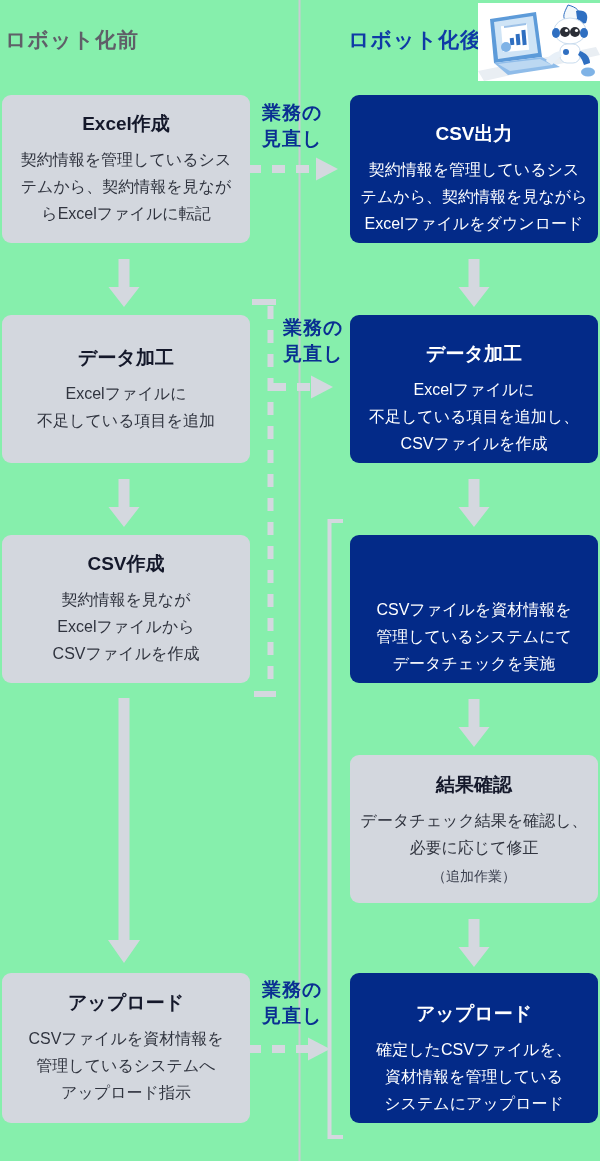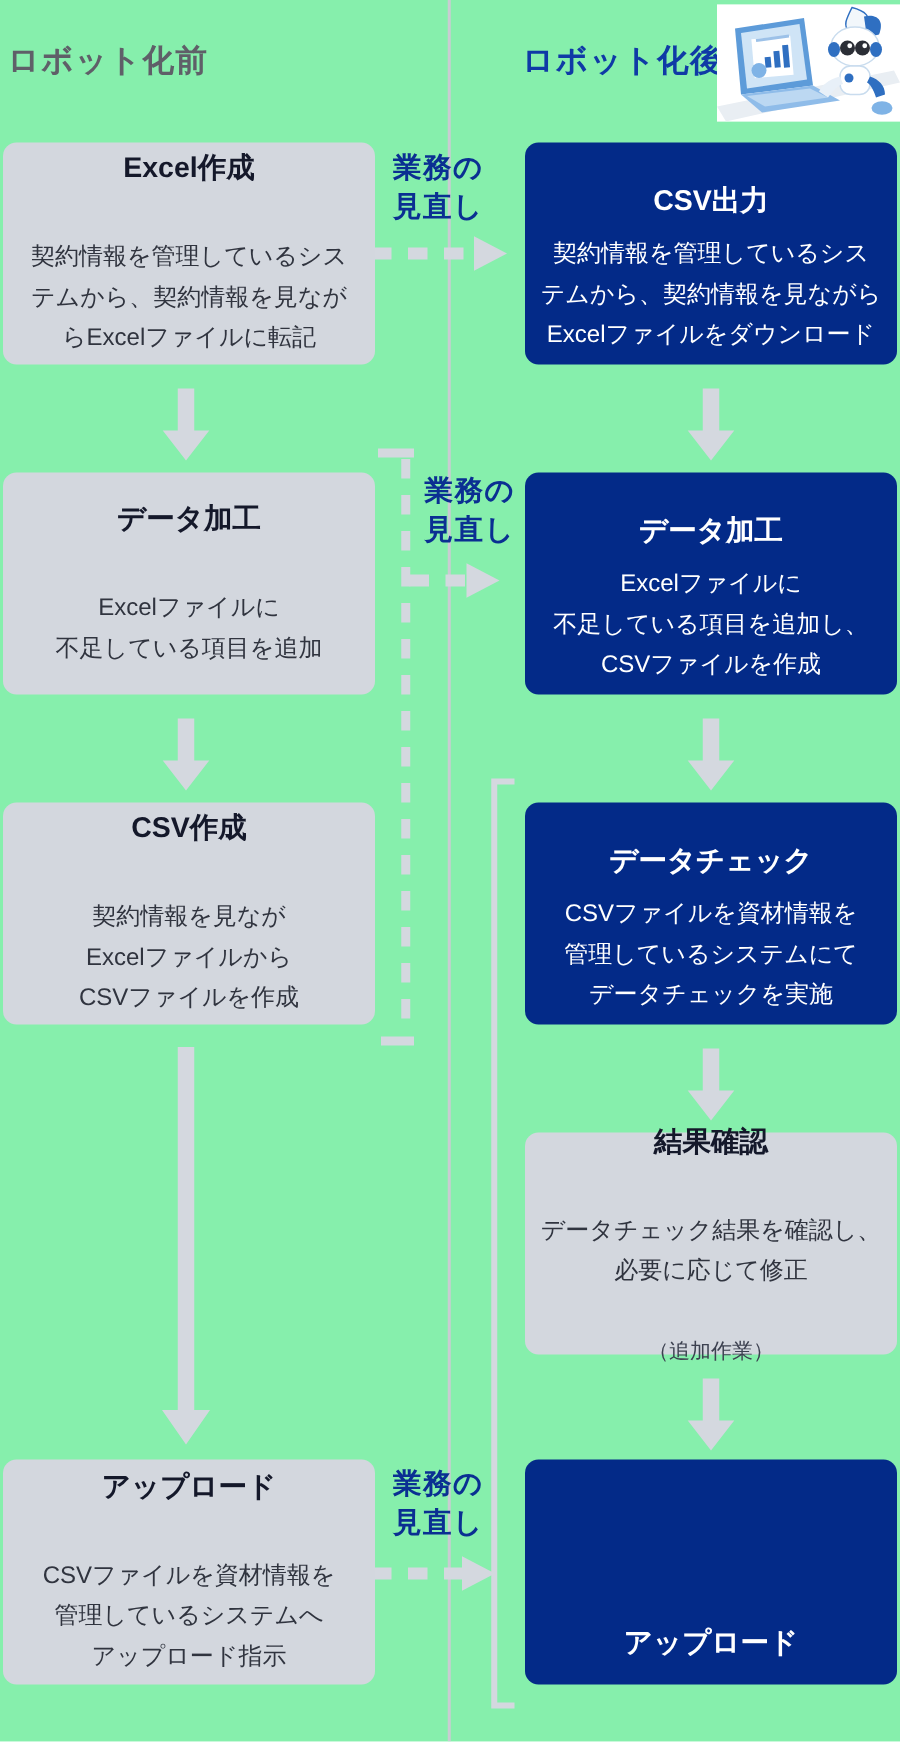--- a/index.html
+++ b/index.html
@@ -35,21 +35,21 @@
   .robot{position:absolute;left:478px;top:3px;width:122px;height:78px;background:#ffffff;}
   .review-label{
     position:absolute;color:var(--accent-blue);font-weight:bold;
     font-size:19px;line-height:26px;white-space:pre-line;letter-spacing:1px;
   }
   .step-box{
     position:absolute;width:248px;height:148px;border-radius:9px;
     display:flex;flex-direction:column;justify-content:center;align-items:center;
     text-align:center;box-sizing:border-box;padding:6px 4px;
   }
-  .step-box.gray{background:var(--box-gray);gap:24px;}
+  .step-box.gray{background:var(--box-gray);}
   .step-box.blue{background:var(--box-blue);justify-content:flex-end;}
   .step-title{font-weight:bold;font-size:19px;margin-bottom:9px;}
   .gray .step-title{color:var(--title-dark);}
   .blue .step-title{color:var(--text-on-blue);}
   .step-body{font-size:16px;line-height:27px;white-space:pre-line;}
   .gray .step-body{color:var(--body-dark);}
   .blue .step-body{color:var(--text-on-blue);}
   .step-note{font-size:14px;margin-top:7px;color:var(--note-dark);}
 </style>
 </head>
@@ -163,28 +163,30 @@
 テムから、契約情報を見ながら
 Excelファイルをダウンロード</div>
   </div>
   <div class="step-box blue" style="left:350px;top:315px">
     <div class="step-title">データ加工</div>
     <div class="step-body">Excelファイルに
 不足している項目を追加し、
 CSVファイルを作成</div>
   </div>
   <div class="step-box blue" style="left:350px;top:535px">
-    <div class="step-title">データチェック</div>
     <div class="step-body">CSVファイルを資材情報を
 管理しているシステムにて
 データチェックを実施</div>
   </div>
   <div class="step-box gray" style="left:350px;top:755px">
     <div class="step-title">結果確認</div>
     <div class="step-body">データチェック結果を確認し、
 必要に応じて修正</div>
     <div class="step-note">（追加作業）</div>
   </div>
   <div class="step-box blue" style="left:350px;top:973px;height:150px">
     <div class="step-title">アップロード</div>
+    <div class="step-body">確定したCSVファイルを、
+資材情報を管理している
+システムにアップロード</div>
   </div>
 
 </div>
 
 </body></html>

